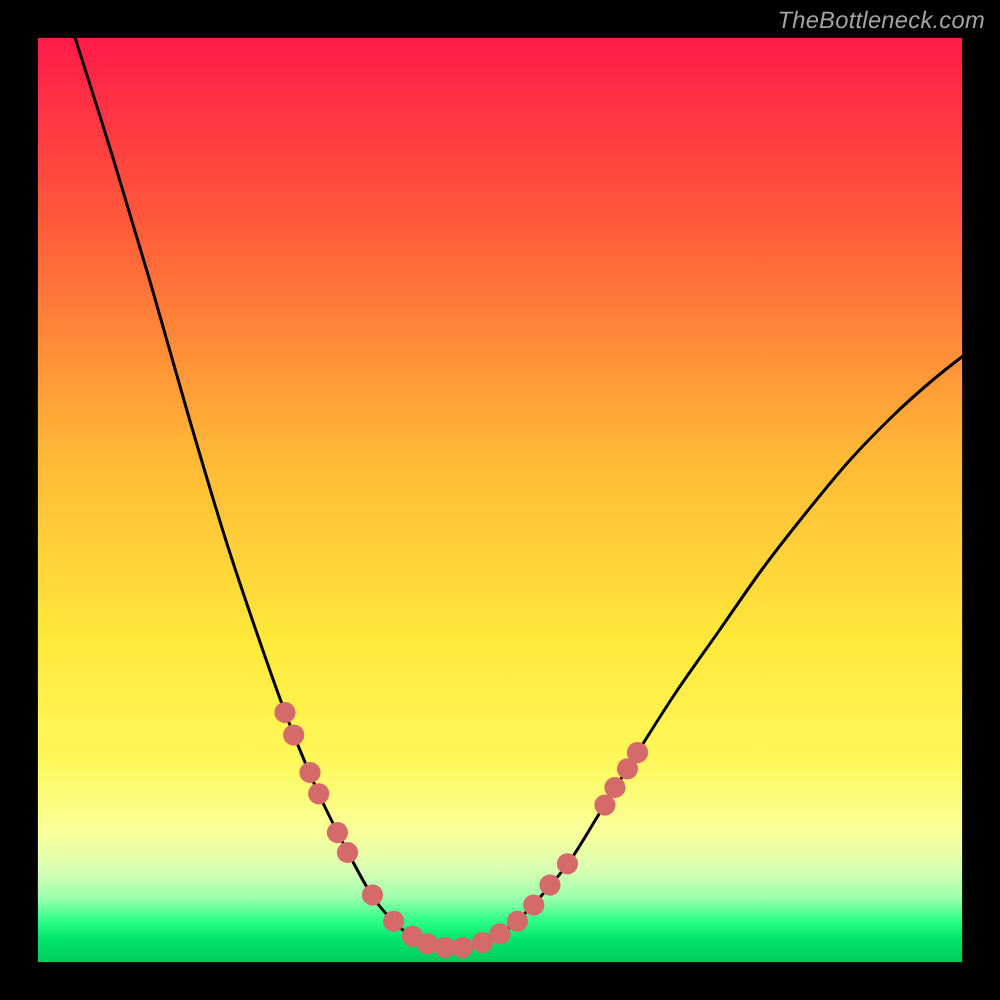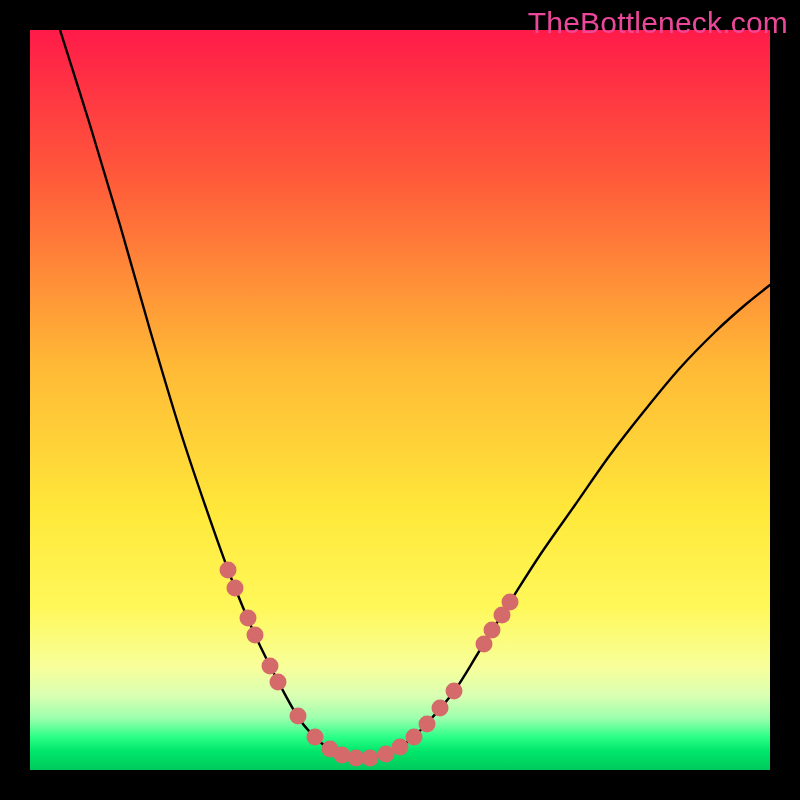--- a/index.html
+++ b/index.html
@@ -23,26 +23,27 @@
     position: absolute;
     left: 0;
     top: 0;
     width: 100%;
     height: 100%;
   }
   .watermark {
     position: absolute;
     top: 6px;
     right: 12px;
-    color: #ec4899;
-    font-size: 30px;
+    color: #a3a3a3;
+    font-size: 19px;
     font-weight: 500;
     letter-spacing: 0.2px;
     z-index: 20;
     font-family: Arial, Helvetica, sans-serif;
+    font-style: italic;
   }
   svg.curve {
     position: absolute;
     left: 0;
     top: 0;
     width: 100%;
     height: 100%;
     z-index: 10;
   }
 </style>

